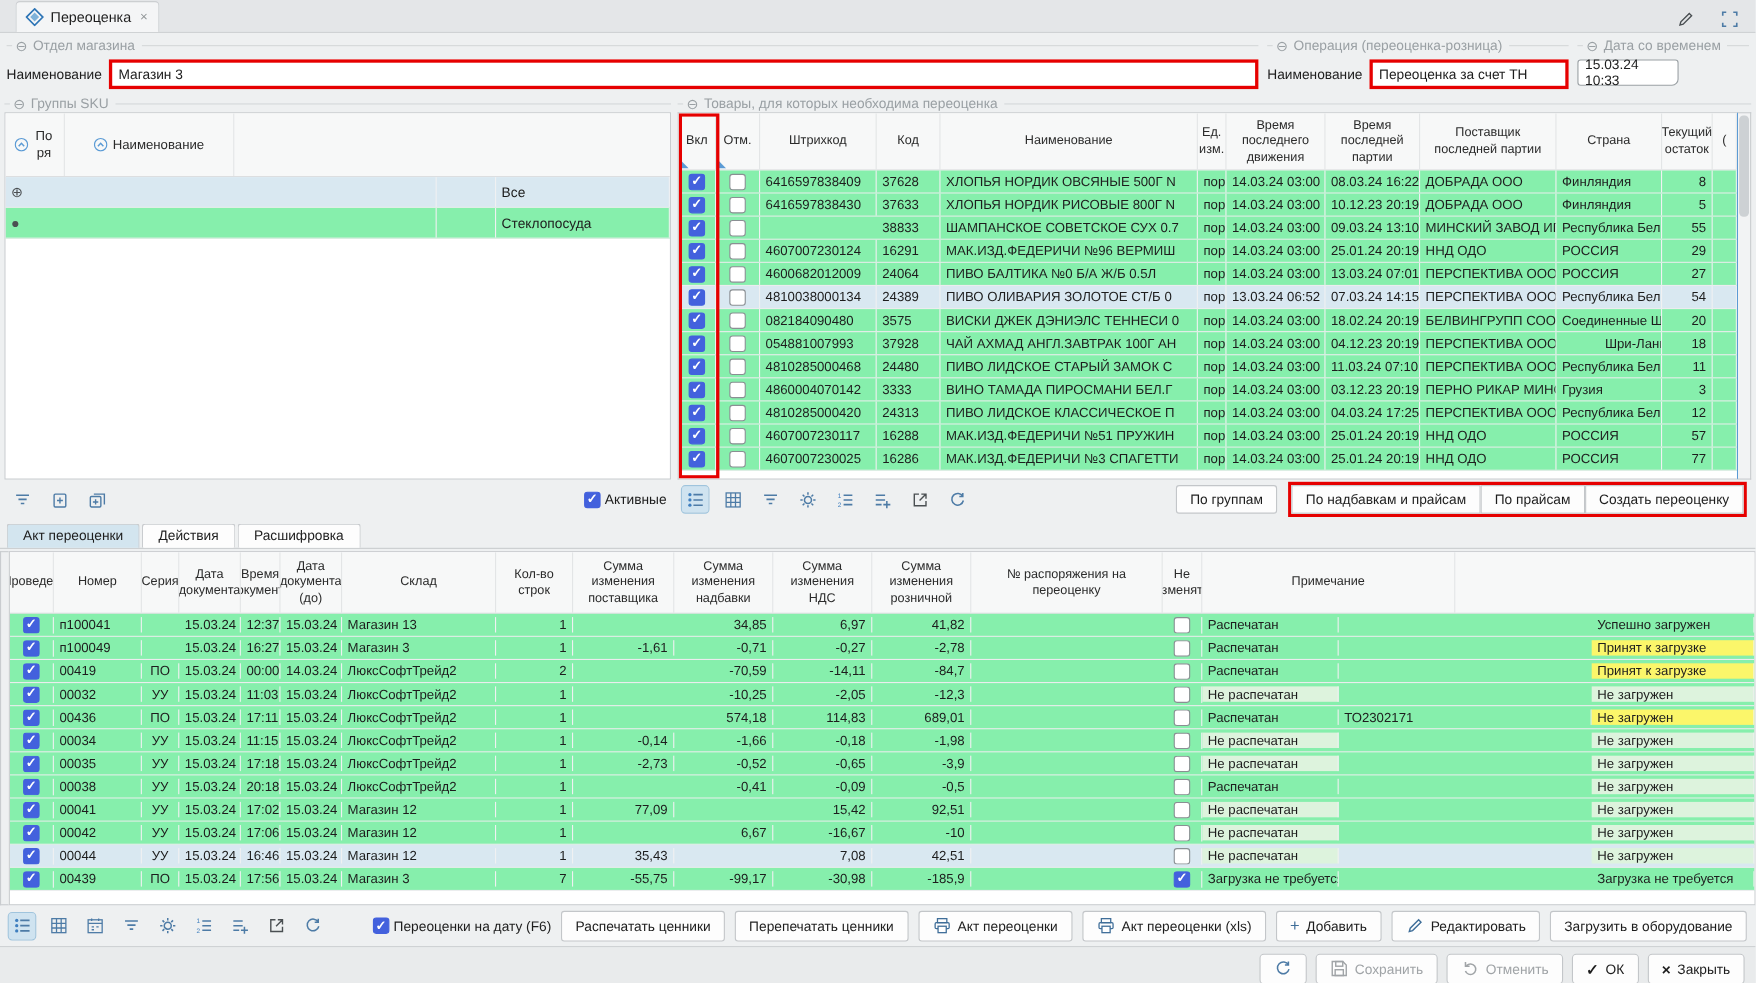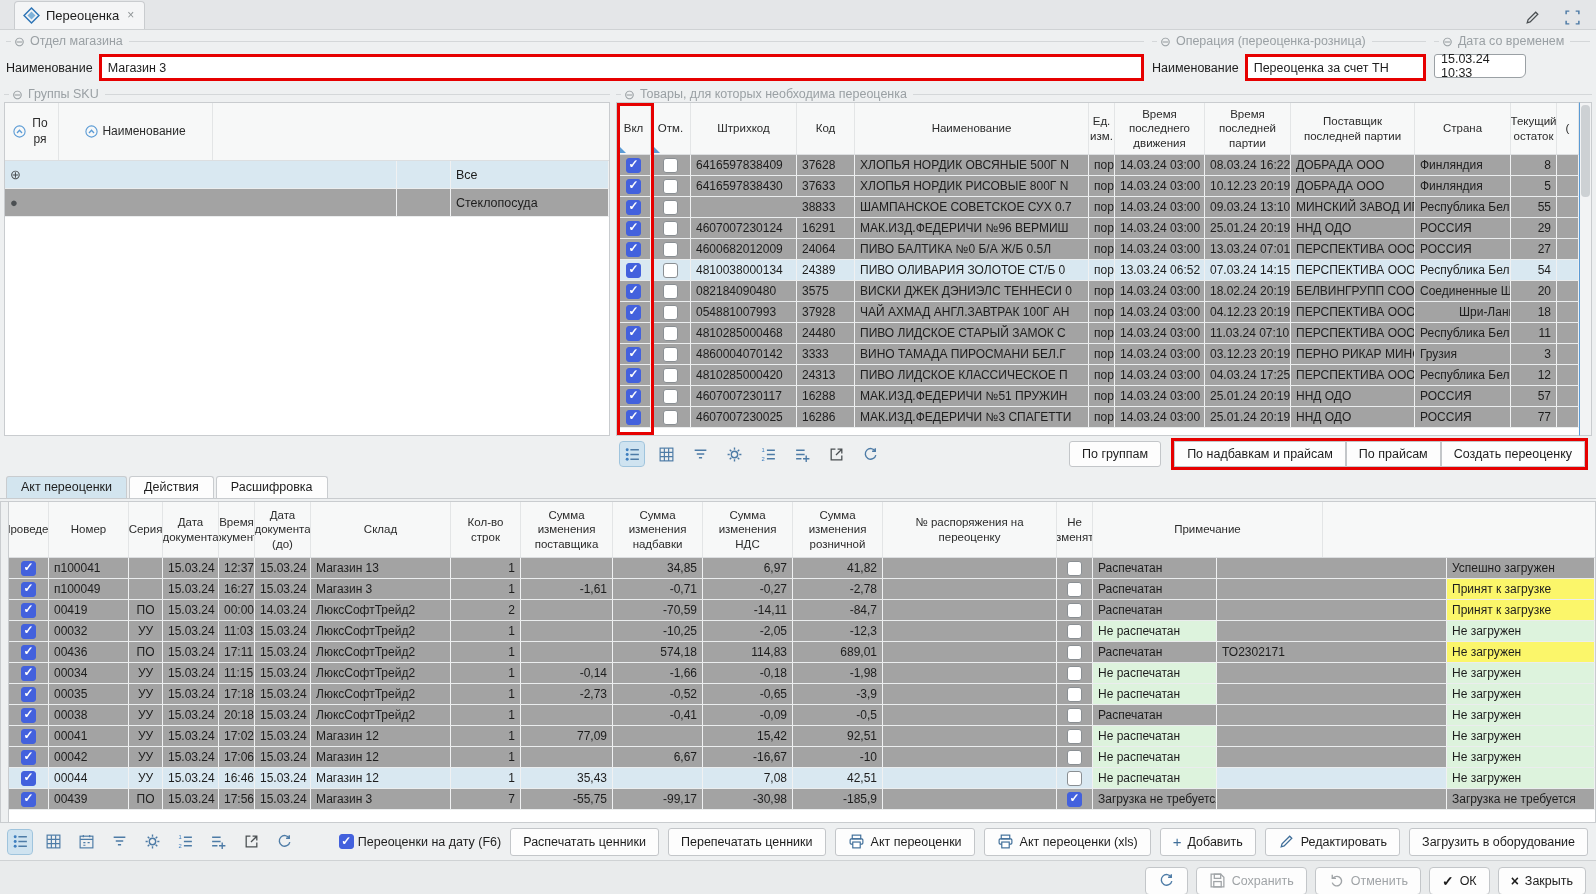--- a/index.html
+++ b/index.html
@@ -35,21 +35,21 @@
 
   
   .main-row { display:flex; padding:0 4px; gap:6px; height:388px; }
   .left-col { width:608px; display:flex; flex-direction:column; }
   .right-col { flex:1; display:flex; flex-direction:column; }
 
   
   .tbl { background:#fff; border:1px solid #c9cccf; position:relative; overflow:hidden; }
   .thead { display:flex; background:#f7f8f8; border-bottom:1px solid #dcdee0; }
   .th { display:flex; align-items:center; justify-content:center; text-align:center; padding:2px 3px; color:#2b2b2b; border-right:1px solid #e3e5e6; overflow:hidden; position:relative; line-height:1.25; }
-  .trow { display:flex; border-bottom:1px solid #ebedee; background:#a3a3a3; }
+  .trow { display:flex; border-bottom:1px solid #ebedee; background:#86efac; }
   .trow.sel { background:#d9e8f1; }
   .c { padding:0 5px; display:flex; align-items:center; border-right:1px solid #f0f1f2; overflow:hidden; white-space:nowrap; }
   .c.num { justify-content:flex-end; }
   .c.ctr { justify-content:center; }
   .st-green { background:#ddf3dd; }
   .st-yellow { background:#fbf66a; }
 
   
   #sku-table { height:334px; }
   #sku-table .thead { height:58px; }
@@ -83,21 +83,21 @@
   
   .tabs-row { display:flex; gap:2px; padding:0 6px; height:25px; align-items:flex-end; border-bottom:1px solid #c9cccf; }
   .btab { background:#fdfdfd; border:1px solid #c9cccf; border-bottom:none; border-radius:3px 3px 0 0; padding:3px 14px 4px; font-size:12.5px; cursor:pointer;}
   .btab.active { background:#d3e5ef; }
 
   
   #acts-area { margin:2px 0 0 0; height:322px; display:flex; }
   .gutter { width:8px; background:#eef0f1; border:1px solid #c9cccf; border-right:none; }
   #acts-table { flex:1; }
   #acts-table .thead { height:56px; font-size:11.5px; }
-  #acts-table .trow { height:21px; }
+  #acts-table .trow { height:21px;align-items:center; }
 
   
   .bottom-bar { height:37px; display:flex; align-items:center; gap:9px; padding:0 8px; }
   .bottom-bar .btn { height:28px; }
   
   .status-bar { height:40px; background:#e9ebec; border-top:1px solid #cfd2d4; display:flex; align-items:center; justify-content:flex-end; gap:8px; padding:0 10px; }
   .status-bar .btn { height:28px; border-radius:4px; }
   .btn.dim { color:#a0a4a7; }
   .okx { font-size:14px; font-weight:bold; }
 </style>
@@ -196,20 +196,45 @@
             <div class="c" style="width: 154px; flex: 1 1 0%;">Все</div>
           </div>
           <div class="trow">
             <div class="c" style="width: 392px;">
               <span class="tree-glyph">●</span>
             </div>
             <div class="c ctr" style="width: 54px;"></div>
             <div class="c" style="width: 154px; flex: 1 1 0%;">Стеклопосуда</div>
           </div>
         </div>
+    </div>
+    <div class="subbar">
+      <span class="tool">
+        <svg class="icon16" viewBox="0 0 16 16" stroke="#4d7ba6" stroke-width="1.4" fill="none">
+            <path d="M2.5 4 H13.5 M4.5 7.5 H11.5 M6.5 11 H9.5 M8 13.5 H8"></path>
+          </svg>
+      </span>
+      <span class="tool">
+        <svg class="icon16" viewBox="0 0 16 16" stroke="#4d7ba6" stroke-width="1.2" fill="none">
+            <rect x="3" y="3" width="10" height="11" rx="1"></rect>
+            <path d="M8 6 V11 M5.5 8.5 H10.5"></path>
+          </svg>
+      </span>
+      <span class="tool">
+        <svg class="icon16" viewBox="0 0 16 16" stroke="#4d7ba6" stroke-width="1.2" fill="none">
+            <path d="M5 3 H14 V12"></path>
+            <rect x="2" y="5" width="9" height="9" rx="1"></rect>
+            <path d="M6.5 7.5 V12 M4.2 9.7 H8.8"></path>
+          </svg>
+      </span>
+      <span class="spacer"></span>
+      <span class="cb-label">
+        <span class="cb on"></span>
+        <span>Активные</span>
+      </span>
     </div>
   </div>
 
   <div class="right-col">
     <div class="legend">
         <span class="minus">⊖</span>
         <span>Товары, для которых необходима переоценка</span>
       </div>
     <div id="prod-wrap">
       <div class="tbl" id="prod-table">

